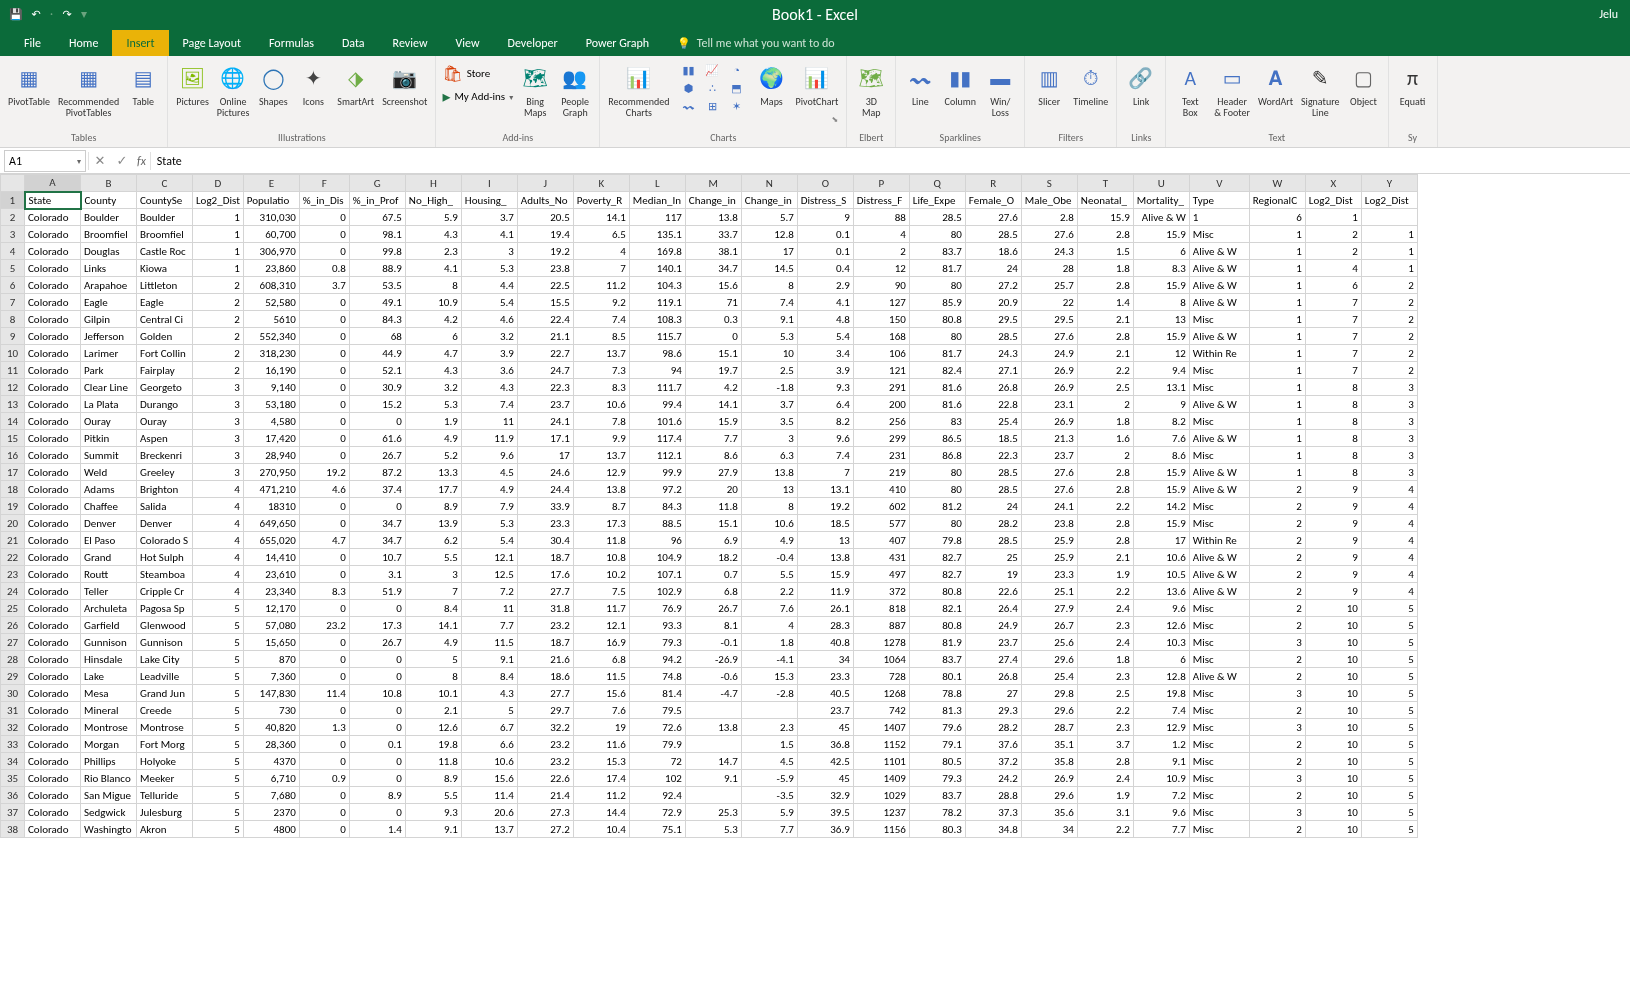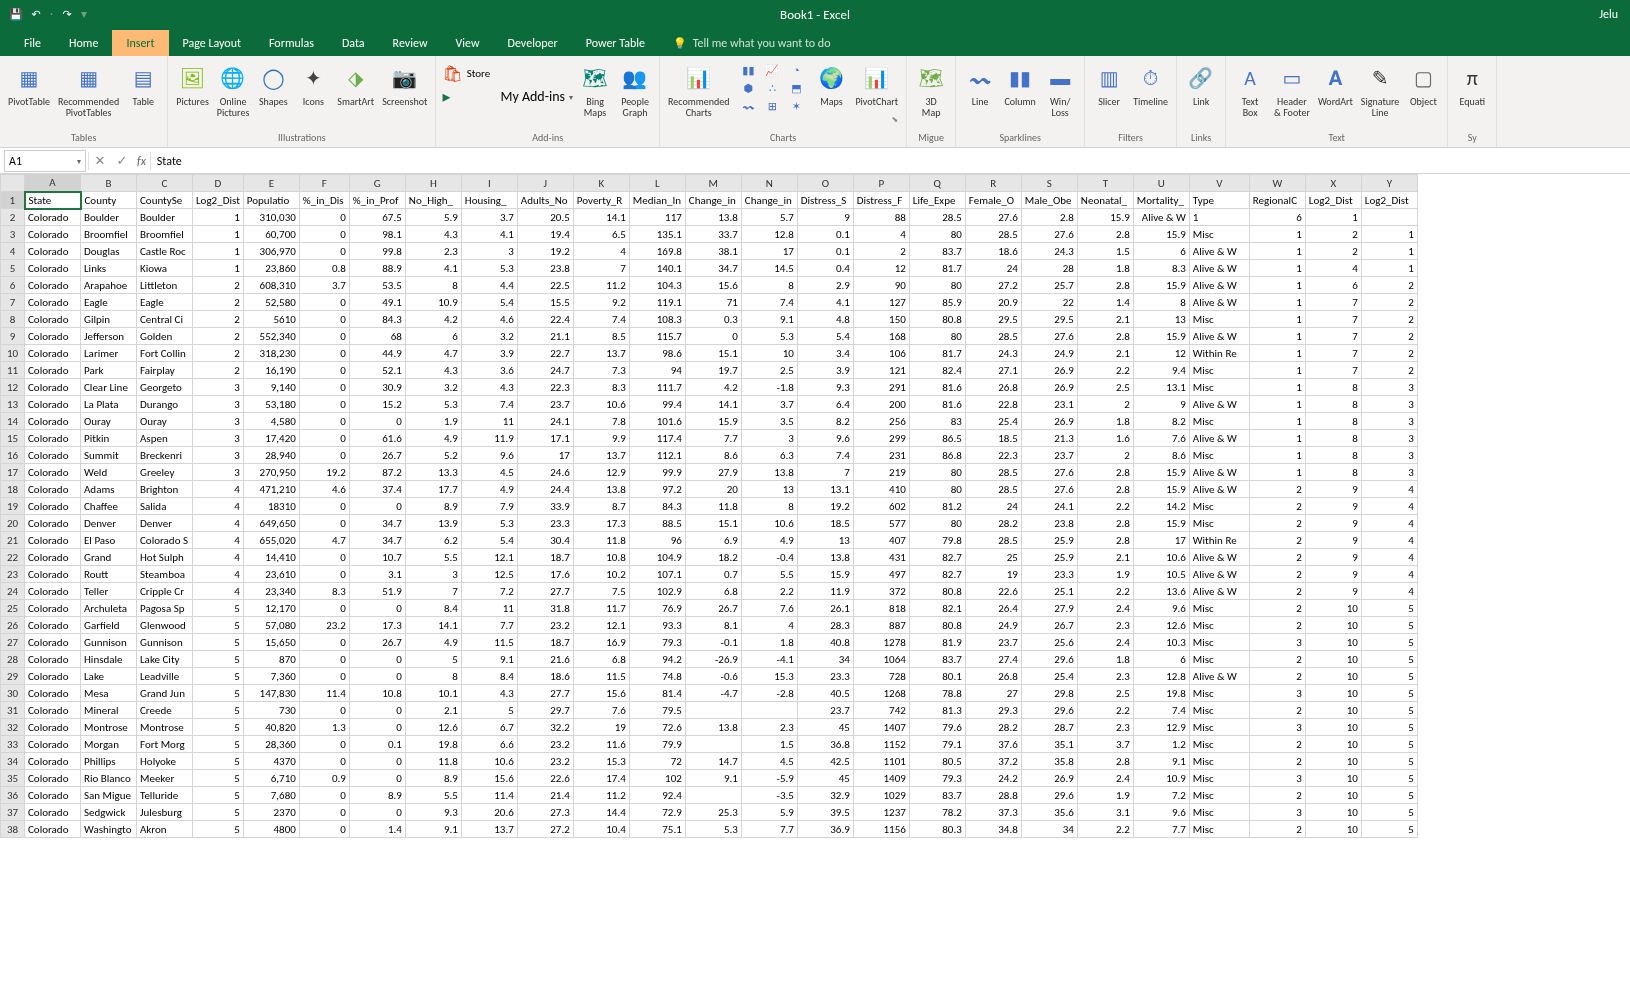--- a/index.html
+++ b/index.html
@@ -3,27 +3,27 @@
 <meta charset="utf-8">
 <style>
 * { margin:0; padding:0; box-sizing:border-box; font-family:"Segoe UI","Calibri",sans-serif; }
 body { background:#fff; overflow:hidden; width:1630px; height:990px; position:relative; }
 
 
 .titlebar { background:#0b6b3a; height:28px; display:flex; align-items:center; color:#fff; font-size:12px; position:relative; }
 .qat { display:flex; align-items:center; gap:4px; padding-left:8px; }
 .qat-icon { width:16px; height:16px; display:flex; align-items:center; justify-content:center; font-size:11px; color:#fff; }
 .qat-sep { color:#6aa37e; margin:0 2px; }
-.title-center { position:absolute; left:50%; transform:translateX(-50%); font-size:13px; }
+.title-center { position:absolute; left:50%; transform:translateX(-50%); font-size:16px; }
 .title-user { margin-left:auto; padding-right:12px; font-size:12px; }
 
 
 .tabrow { background:#0b6b3a; height:28px; display:flex; align-items:flex-end; padding-left:10px; }
 .tab { color:#fff; font-size:12px; padding:6px 14px; cursor:pointer;margin-top:7px; }
-.tab.active { background:#fdba74; color:#0b6b3a; }
+.tab.active { background:#eab308; color:#0b6b3a; }
 .tellme { color:#cde3d4; font-size:12px; padding:6px 14px; display:flex; align-items:center; gap:6px; }
 .tellme-icon { font-size:11px; }
 
 
 .ribbon { background:#f3f2f1; border-bottom:1px solid #d4d4d4; height:92px; display:flex; }
 .group { border-right:1px solid #e1e1e1; padding:4px 6px 0 6px; display:flex; flex-direction:column; justify-content:space-between; }
 .group-btns { display:flex; gap:4px; align-items:flex-start; }
 .group-label { font-size:10px; color:#666; text-align:center; padding:2px 0 3px; }
 .rbtn { display:flex; flex-direction:column; align-items:center; justify-content:flex-start; padding:2px 2px; cursor:pointer; min-width:44px; }
 .rbtn.small{ min-width:36px;}
@@ -94,21 +94,21 @@
 <div class="tabrow">
   <div class="tab">File</div>
   <div class="tab">Home</div>
   <div class="tab active">Insert</div>
   <div class="tab">Page Layout</div>
   <div class="tab">Formulas</div>
   <div class="tab">Data</div>
   <div class="tab">Review</div>
   <div class="tab">View</div>
   <div class="tab">Developer</div>
-  <div class="tab">Power Table</div>
+  <div class="tab">Power Graph</div>
   <div class="tellme">
     <span class="tellme-icon">💡</span>
     <span>Tell me what you want to do</span>
   </div>
 </div>
 
 <div class="ribbon">
   <div class="group">
     <div class="group-btns">
       <div class="rbtn">
@@ -161,21 +161,21 @@
 
   <div class="group">
     <div class="group-btns">
       <div style="display:flex;flex-direction:column;gap:4px;padding-top:4px;">
         <div style="display:flex;align-items:center;gap:4px;cursor:pointer;">
             <span class="ic-store">🛍</span>
             <span style="font-size:11px;">Store</span>
           </div>
         <div style="display:flex;align-items:center;gap:4px;cursor:pointer;">
             <span class="ic-add">▸</span>
-            <span style="font-size:14px;margin-left:46px;">My Add-ins</span>
+            <span style="font-size:11px;">My Add-ins</span>
             <span style="font-size:8px;color:#666;">▾</span>
           </div>
       </div>
       <div class="rbtn small">
           <div class="rbtn-icon ic-bing">🗺</div>
           <div class="rbtn-lbl">Bing
 Maps</div>
         </div>
       <div class="rbtn small">
           <div class="rbtn-icon ic-ppl">👥</div>
@@ -224,21 +224,21 @@
   </div>
 
   <div class="group">
     <div class="group-btns">
       <div class="rbtn small">
           <div class="rbtn-icon ic-3d">🗺</div>
           <div class="rbtn-lbl">3D
 Map</div>
         </div>
     </div>
-    <div class="group-label">Migue</div>
+    <div class="group-label">Elbert</div>
   </div>
 
   <div class="group">
     <div class="group-btns">
       <div class="rbtn small">
           <div class="rbtn-icon ic-spark">〰</div>
           <div class="rbtn-lbl">Line</div>
         </div>
       <div class="rbtn small">
           <div class="rbtn-icon ic-spark">▮▮</div>

